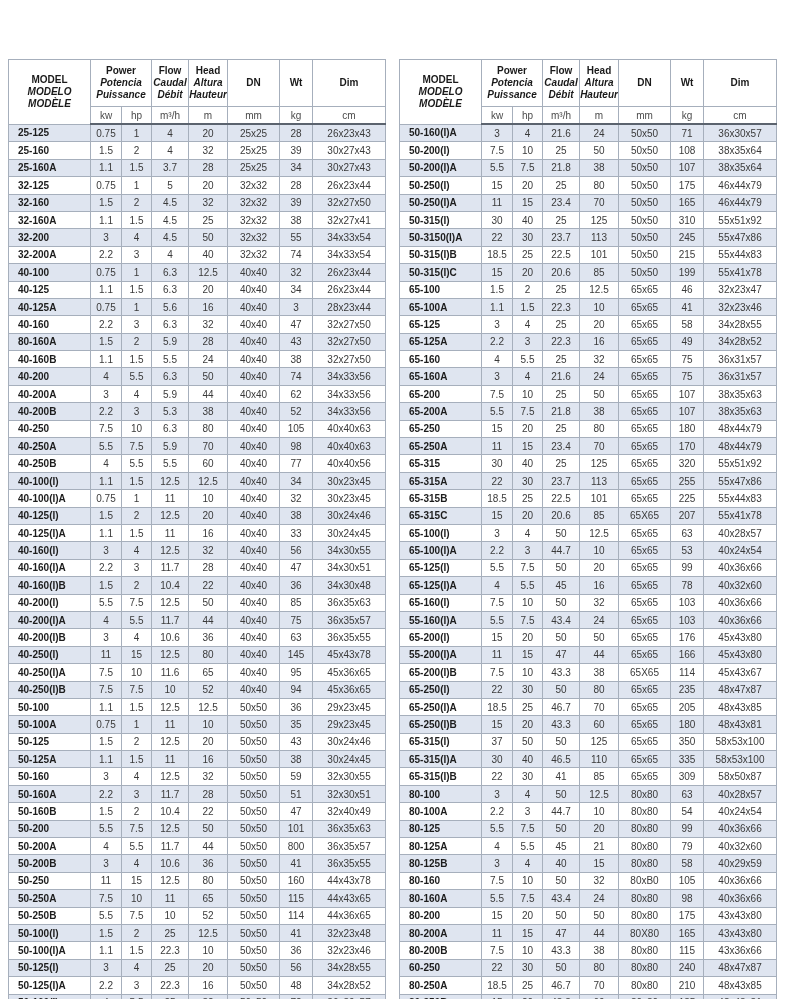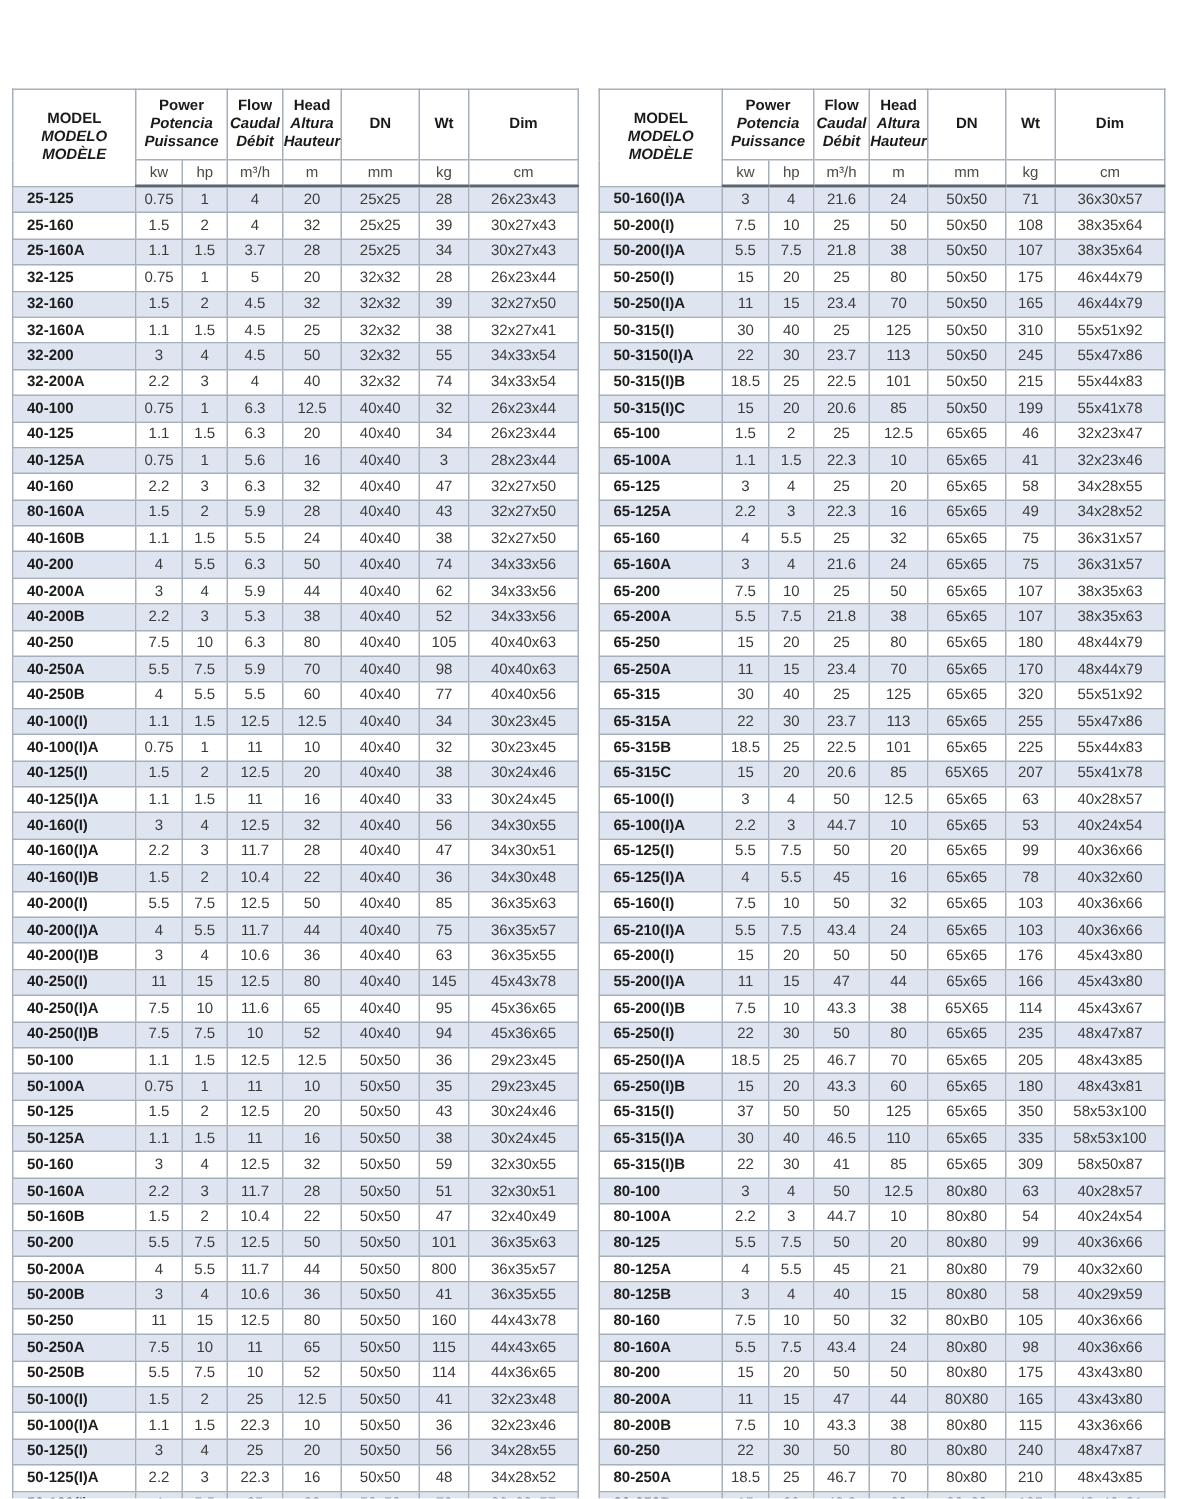--- a/index.html
+++ b/index.html
@@ -968,21 +968,21 @@
           <td class="model">65-160(I)</td>
           <td>7.5</td>
           <td>10</td>
           <td>50</td>
           <td>32</td>
           <td>65x65</td>
           <td>103</td>
           <td>40x36x66</td>
         </tr>
         <tr>
-          <td class="model">65-210(I)A</td>
+          <td class="model">55-160(I)A</td>
           <td>5.5</td>
           <td>7.5</td>
           <td>43.4</td>
           <td>24</td>
           <td>65x65</td>
           <td>103</td>
           <td>40x36x66</td>
         </tr>
         <tr>
           <td class="model">65-200(I)</td>

